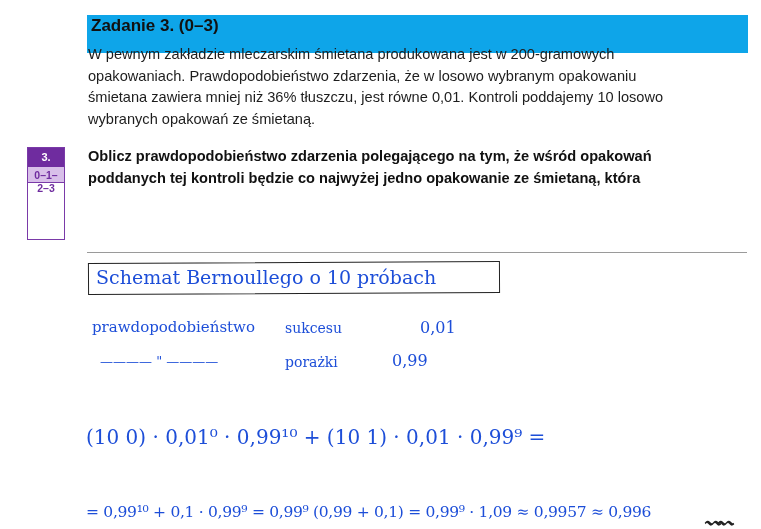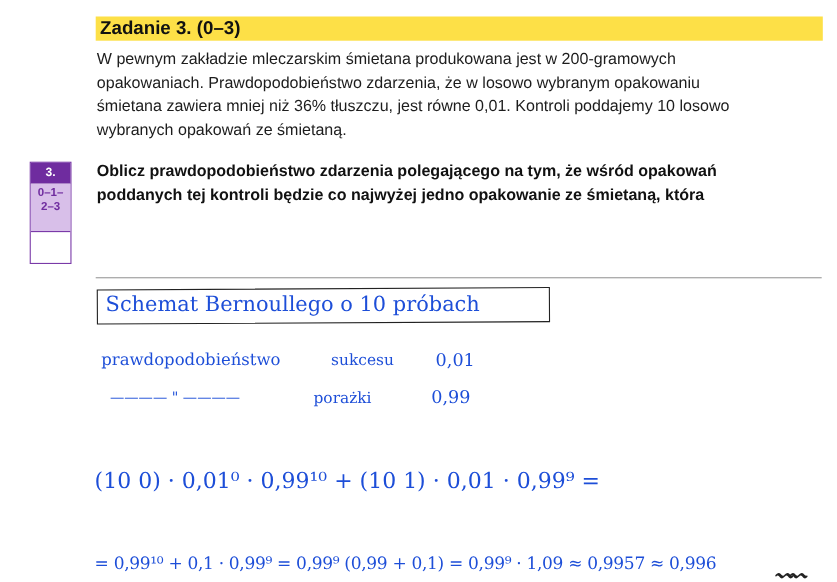--- a/index.html
+++ b/index.html
@@ -1,22 +1,22 @@
 <!DOCTYPE html>
 <html><head>
   <meta charset="utf-8">
   <style>
     html, body { margin: 0; padding: 0; background: #ffffff; }
     body { width: 761px; height: 529px; position: relative; overflow: hidden; font-family: "Liberation Sans", sans-serif; color: #1a1a1a; }
-    .task-header { position: absolute; left: 87px; top: 15px; width: 661px; height: 22px; background: #fde047; }
+    .task-header { position: absolute; left: 87px; top: 15px; width: 661px; height: 38px; background: #0ea5e9; }
     .task-header span { position: absolute; left: 4px; top: 1px; font-weight: bold; font-size: 17px; color: #111; }
     .intro { position: absolute; left: 88px; top: 44px; width: 660px; font-size: 14.6px; line-height: 21.6px; color: #1d1d1d; }
     .score-box { position: absolute; left: 27px; top: 147px; width: 38px; height: 93px; border: 1.5px solid #7a3aa8; box-sizing: border-box; background: #fff; }
     .score-num { height: 19px; background: #6f2c9f; color: #fff; font-weight: bold; font-size: 11px; text-align: center; line-height: 19px; }
-    .score-range { height: 44px; background: #d8bfe9; color: #6f2c9f; font-weight: bold; font-size: 10.5px; text-align: center; line-height: 13px; padding-top: 2px; box-sizing: border-box; border-bottom: 1.5px solid #7a3aa8; }
+    .score-range { height: 16px; background: #d8bfe9; color: #6f2c9f; font-weight: bold; font-size: 10.5px; text-align: center; line-height: 13px; padding-top: 2px; box-sizing: border-box; border-bottom: 1.5px solid #7a3aa8; }
     .question { position: absolute; left: 88px; top: 145px; width: 660px; font-size: 14.6px; line-height: 22px; font-weight: bold; color: #111; }
     .divider { position: absolute; left: 87px; top: 252px; width: 660px; height: 1px; background: #9a9a9a; }
     .hand { position: absolute; font-family: "DejaVu Serif", serif; color: #1d4ed8; white-space: nowrap; }
     .box-title { position: absolute; left: 88px; top: 262px; width: 412px; height: 32px; border: 1.5px solid #222; box-sizing: border-box; transform: rotate(-0.3deg); }
     .squiggle { position: absolute; left: 705px; top: 509px; font-size: 16px; color: #222; letter-spacing: -3px; }
   </style>
 </head>
 <body>
 
 <div class="task-header">
@@ -43,22 +43,22 @@
   <div>Oblicz prawdopodobieństwo zdarzenia polegającego na tym, że wśród opakowań</div>
   <div>poddanych tej kontroli będzie co najwyżej jedno opakowanie ze śmietaną, która</div>
 </div>
 
 <div class="divider"></div>
 
 <div class="box-title"></div>
 <div class="hand" style="left:96px; top:266px; font-size:19px;">Schemat  Bernoullego   o   10 próbach</div>
 
 <div class="hand" style="left:92px; top:318px; font-size:15px;">prawdopodobieństwo</div>
-<div class="hand" style="left:285px; top:320px; font-size:14px;margin-left:16px;">sukcesu</div>
-<div class="hand" style="left:396px; top:318px; font-size:16px;">0,01</div>
+<div class="hand" style="left:285px; top:320px; font-size:14px;">sukcesu</div>
+<div class="hand" style="left:420px; top:318px; font-size:16px;">0,01</div>
 
 <div class="hand" style="left:100px; top:354px; font-size:13px;">———— " ————</div>
 <div class="hand" style="left:285px; top:354px; font-size:14px;">porażki</div>
 <div class="hand" style="left:392px; top:351px; font-size:16px;">0,99</div>
 
 <div class="hand" style="left:86px; top:425px; font-size:20px;">(10 0) · 0,01⁰ · 0,99¹⁰  +  (10 1) · 0,01 · 0,99⁹  =</div>
 <div class="hand" style="left:86px; top:483px; font-size:15.5px; letter-spacing:-0.3px;margin-top:20px;">= 0,99¹⁰ + 0,1 · 0,99⁹ = 0,99⁹ (0,99 + 0,1) = 0,99⁹ · 1,09 ≈ 0,9957 ≈ 0,996</div>
 <div class="squiggle">〰〰</div>
 
 </body></html>

